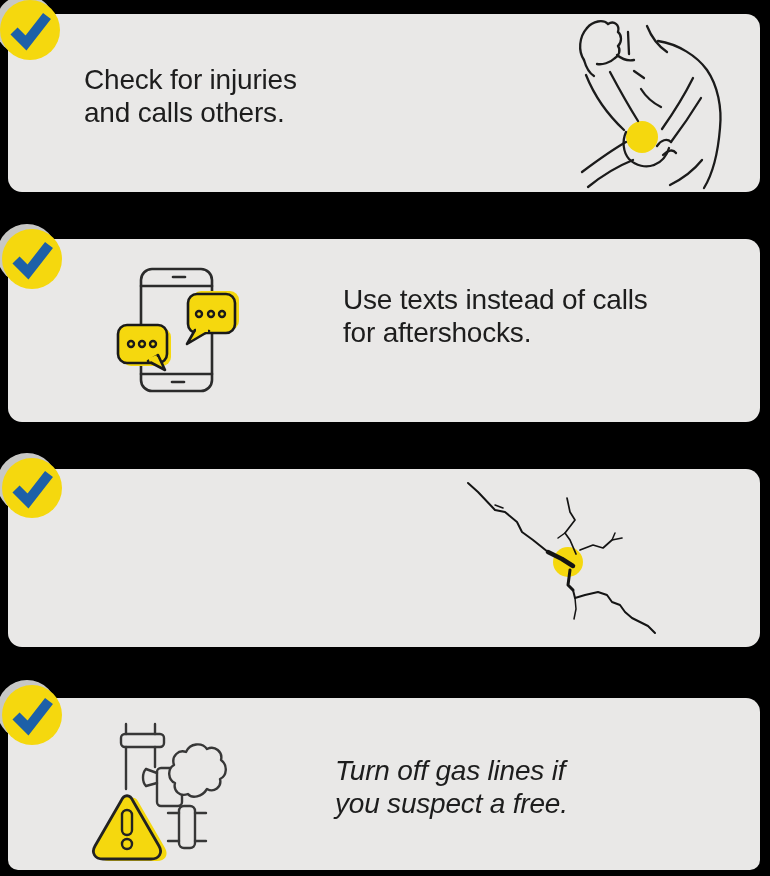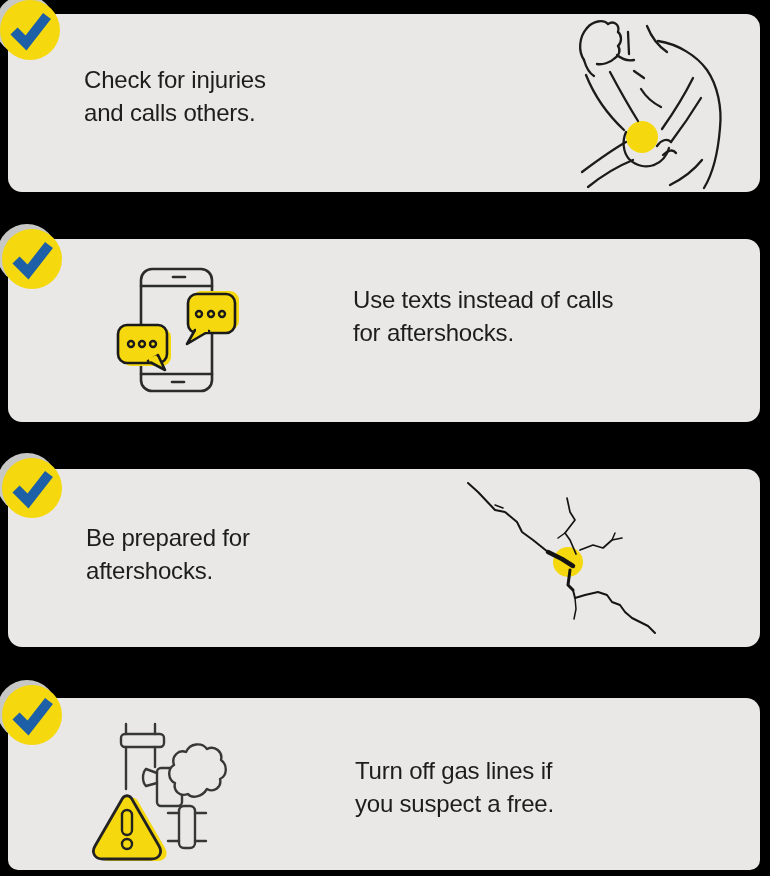--- a/index.html
+++ b/index.html
@@ -19,27 +19,27 @@
   }
   .card{
     position:absolute;left:8px;width:752px;background:var(--card);
     border-radius:14px;
   }
   #card-1{top:14px;height:178px;}
   #card-2{top:239px;height:183px;}
   #card-3{top:469px;height:178px;}
   #card-4{top:698px;height:172px;border-bottom-left-radius:10px;border-bottom-right-radius:10px;}
   .tip-text{
-    position:absolute;color:var(--ink);font-size:24px;line-height:33px;
+    position:absolute;color:var(--ink);font-size:28px;line-height:33px;
     letter-spacing:-0.2px;
   }
   #text-1{left:84px;top:63px;}
-  #text-2{left:353px;top:283px;}
+  #text-2{left:343px;top:283px;}
   #text-3{left:86px;top:521px;}
-  #text-4{left:355px;top:754px;}
+  #text-4{left:335px;top:754px;font-style:italic;}
   .check-badge{position:absolute;width:72px;height:72px;}
   #check-1{left:-6px;top:-6px;}
   #check-2{left:-4px;top:223px;}
   #check-3{left:-4px;top:452px;}
   #check-4{left:-4px;top:679px;}
   .illus{position:absolute;}
   #illus-arm{left:570px;top:15px;}
   #illus-phone{left:108px;top:258px;}
   #illus-crack{left:455px;top:478px;}
   #illus-gas{left:85px;top:710px;}
@@ -204,22 +204,18 @@
   </div>
 
   <div class="tip-text" id="text-1">
     <div>Check for injuries</div>
     <div>and calls others.</div>
   </div>
   <div class="tip-text" id="text-2">
     <div>Use texts instead of calls</div>
     <div>for aftershocks.</div>
   </div>
-  <div class="tip-text" id="text-3">
-    <div>Be prepared for</div>
-    <div>aftershocks.</div>
-  </div>
   <div class="tip-text" id="text-4">
     <div>Turn off gas lines if</div>
     <div>you suspect a free.</div>
   </div>
 
 </div>
 
 </body></html>

